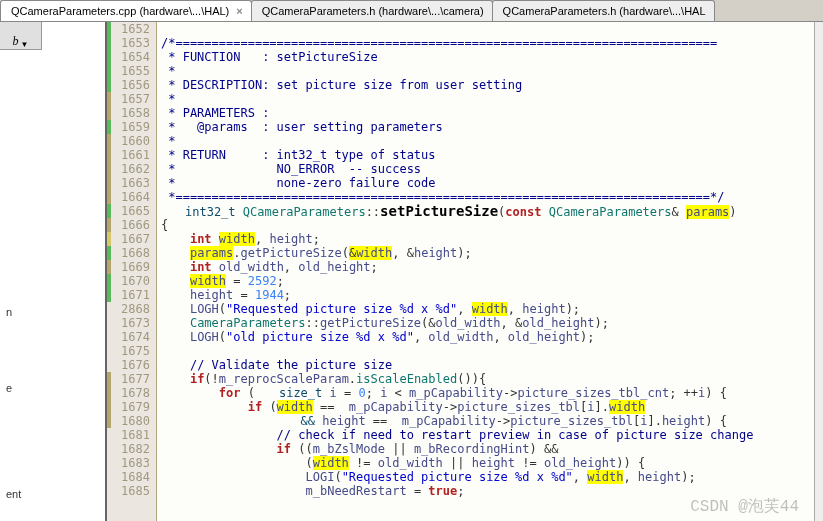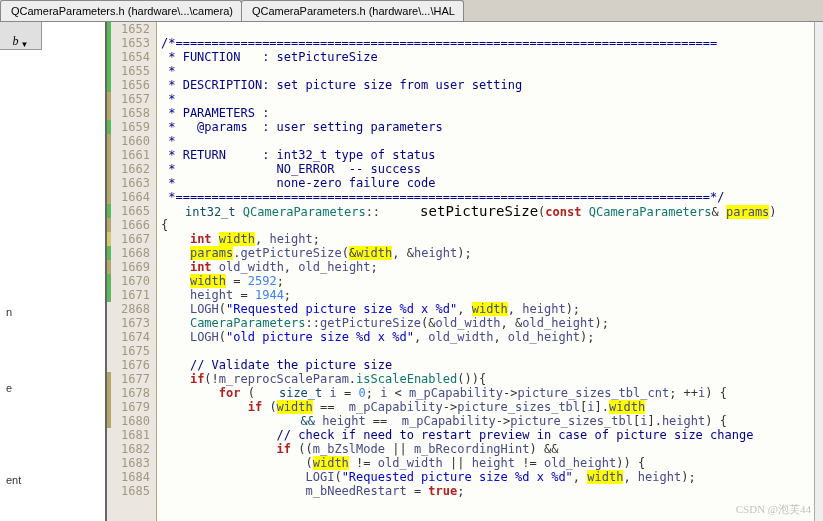--- a/index.html
+++ b/index.html
@@ -18,45 +18,49 @@
 .mk { position:absolute; left:0; top:0; width:4px; height:14px; }
 .mk-g { background:#5cb85c; }
 .mk-o { background:#b5a76c; }
 .mk-y { background:#d4c86a; }
 .code { flex:1; background:#fdfdfa; font-family:Consolas,monospace; font-size:12px; line-height:14px; white-space:pre; padding-left:4px; color:#333; overflow:hidden; position:relative; }
 .ln { height:14px; }
 .c-comment { color:#00008b; }
 .c-kw { color:#b22222; font-weight:bold; }
 .c-type { color:#0c4a6e;margin-left:24px; }
 .c-class { color:#0f766e; font-weight:normal; }
-.c-func-lg { color:#000; font-weight:normal; font-size:14px;margin-left:40px; }
+.c-func-lg { color:#000; font-weight:bold; font-size:14px; }
 .c-num { color:#3b82f6; }
 .c-str { color:#0000cd; }
 .c-ident { color:#464b8a; }
 .hl { background:#ffff00;margin-top:22px; }
 .scrollbar { width:9px; background:#eee; height:100%; border-left:1px solid #aaa; position:relative; }
-.watermark { position:absolute; right:12px; bottom:4px; color:rgba(0,0,0,0.25); font-size:11px; font-family:Liberation Serif, serif; }
+.watermark { position:absolute; right:24px; bottom:4px; color:rgba(0,0,0,0.25); font-size:16px; font-family:Liberation Mono, monospace; }
 </style>
 </head>
 <body>
 
 <div class="tabs">
+    <div class="tab active">
+      <span>QCameraParameters.cpp (hardware\...\HAL)</span>
+      <span class="x">×</span>
+    </div>
     <div class="tab">
       <span>QCameraParameters.h (hardware\...\camera)</span>
     </div>
     <div class="tab">
       <span>QCameraParameters.h (hardware\...\HAL</span>
     </div>
   </div>
 <div class="main">
   <div class="side">
     <div class="stub">b</div>
   <div class="side-item" style="top: 284px;">n</div>
       <div class="side-item" style="top: 360px;">e</div>
-      <div class="side-item" style="top: 452px;">ent</div>
+      <div class="side-item" style="top: 466px;">ent</div>
     </div>
   <div class="gutter">
       <div class="gnum">1652<div class="mk mk-g"></div></div>
       <div class="gnum">1653<div class="mk mk-g"></div></div>
       <div class="gnum">1654<div class="mk mk-g"></div></div>
       <div class="gnum">1655<div class="mk mk-g"></div></div>
       <div class="gnum">1656<div class="mk mk-g"></div></div>
       <div class="gnum">1657<div class="mk mk-o"></div></div>
       <div class="gnum">1658<div class="mk mk-o"></div></div>
       <div class="gnum">1659<div class="mk mk-g"></div></div>

